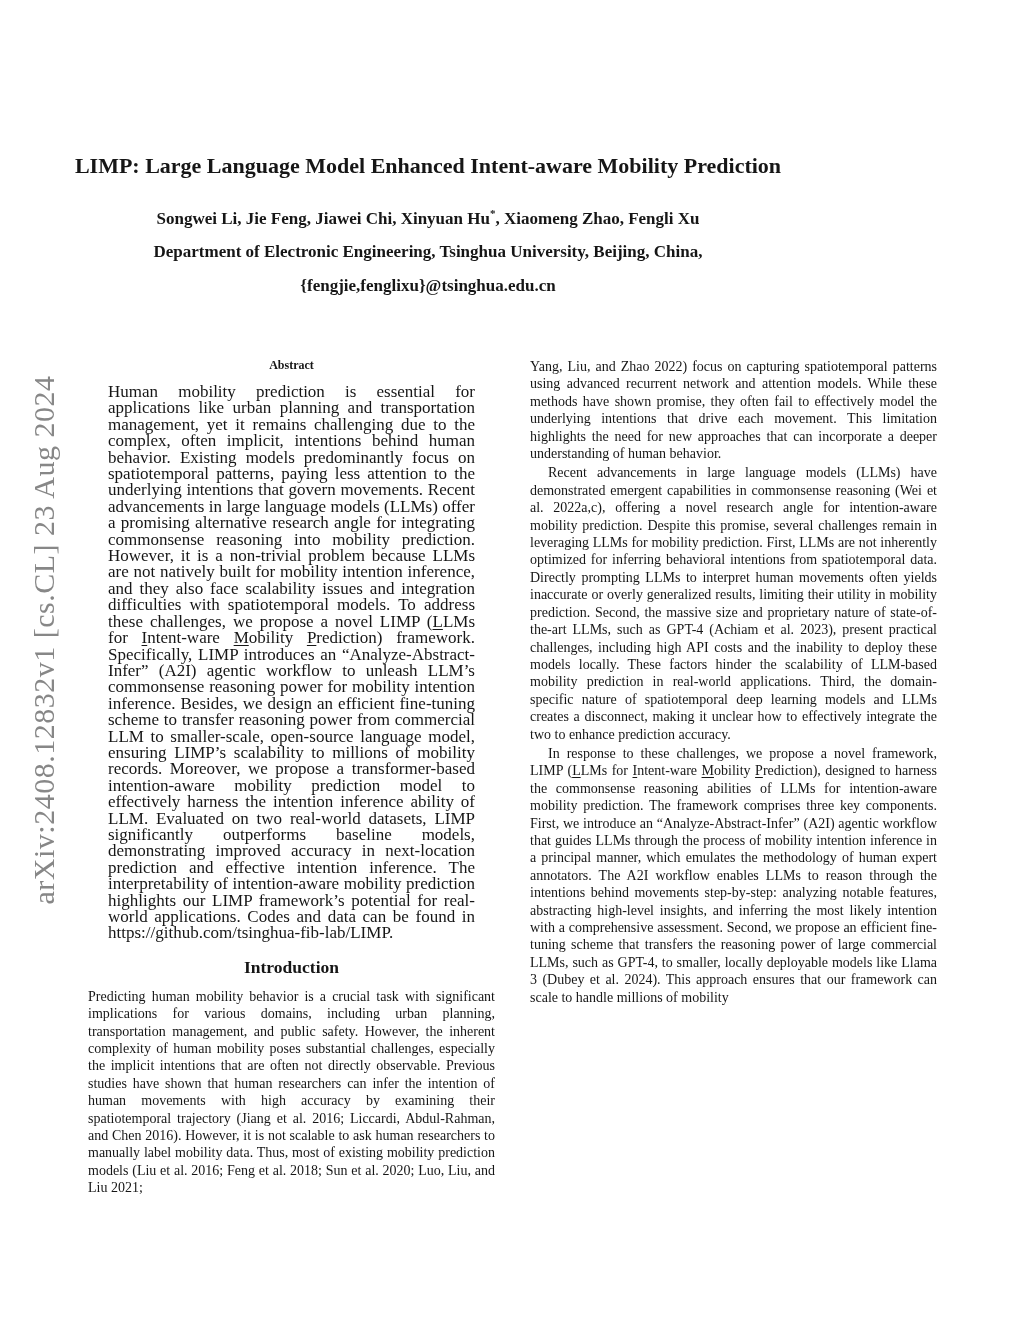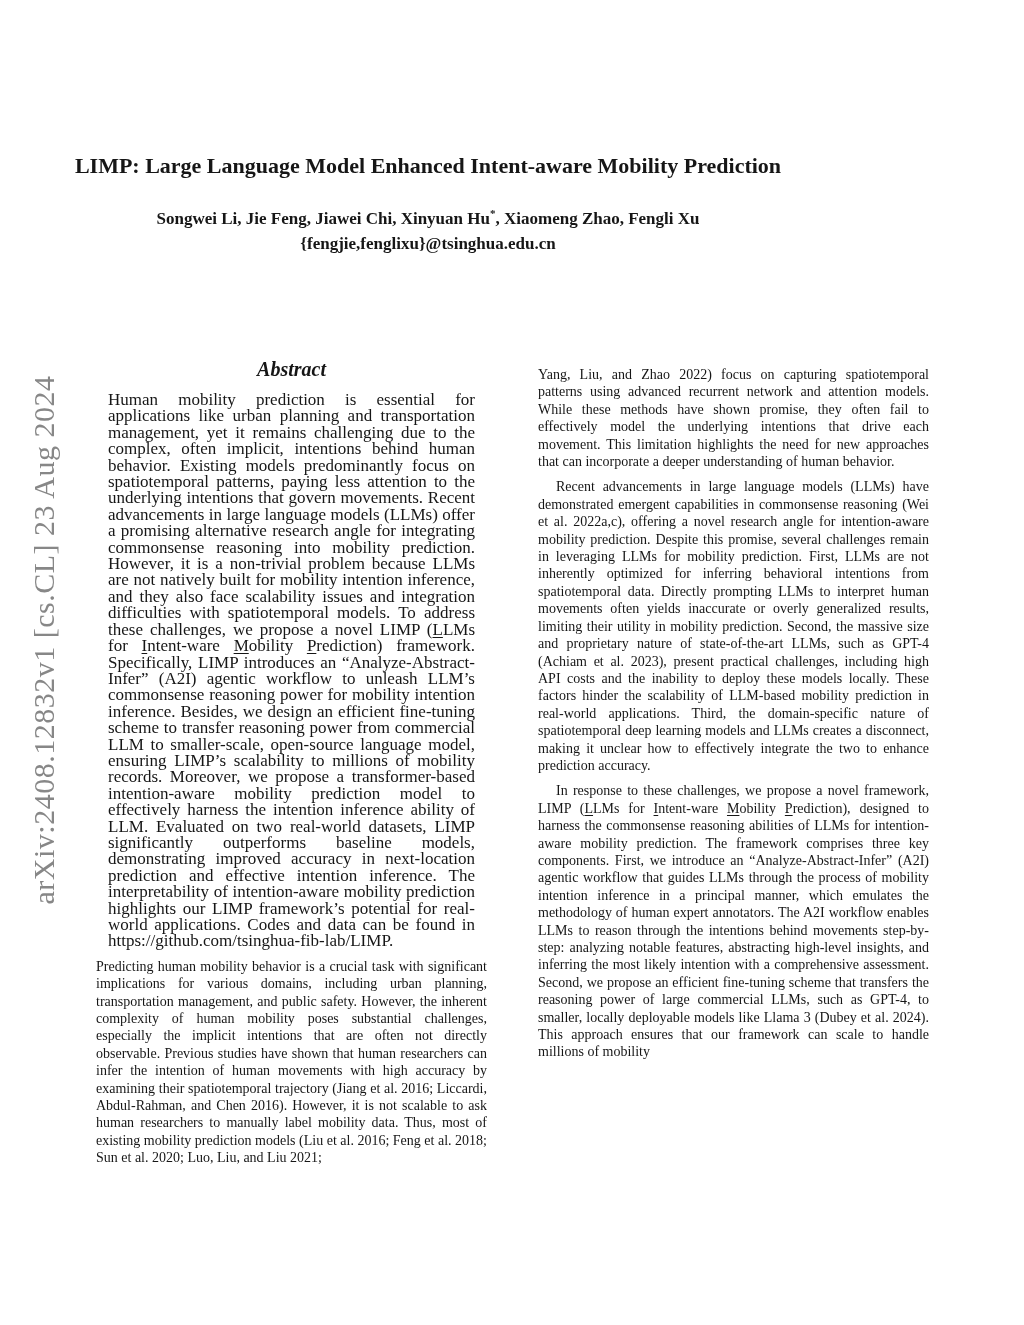--- a/index.html
+++ b/index.html
@@ -38,75 +38,77 @@
   }
   .paper-title {
     font-size: 22px;
     font-weight: bold;
     margin: 0 0 22px 0;
   }
   .header-line {
     font-size: 17px;
     font-weight: bold;
     line-height: 25.5px;
-    margin: 0;
+    margin: 8px;
   }
   sup { font-size: 65%; }
 
   
   .col {
     position: absolute;
     top: 358px;
     width: 407px;
   }
   .col-left  { left: 88px; }
   .col-right { left: 530px; }
 
   .section-heading {
     text-align: center;
     font-weight: bold;
     margin: 0;
   }
-  .abstract-heading { font-size: 20px; padding-bottom: 11px; font-style: italic; }
+  .abstract-heading { font-size: 12px; padding-bottom: 11px; }
   .intro-heading    { font-size: 17.5px; padding-top: 15px; padding-bottom: 10px; }
 
   .abstract-body {
     font-size: 17px;
     line-height: 16.4px;
     text-align: justify;
     padding: 0 20px;
     hyphens: auto;
     -webkit-hyphens: auto;
   }
   .body-text {
     font-size: 14px;
     line-height: 17.4px;
     text-align: justify;
-    margin: 8px;
+    margin: 0;
     hyphens: auto;
     -webkit-hyphens: auto;
   }
   .indent { text-indent: 18px; margin-top: 2px; font-family: Liberation Serif, serif; }
   u { text-decoration: underline; text-underline-offset: 2px; }
 </style>
 </head>
 <body>
 
 <div class="arxiv-banner">arXiv:2408.12832v1 [cs.CL] 23 Aug 2024</div>
 
 <div class="header">
   <h1 class="paper-title">LIMP: Large Language Model Enhanced Intent-aware Mobility Prediction</h1>
   <p class="header-line">Songwei Li, Jie Feng, Jiawei Chi, Xinyuan Hu<sup>*</sup>, Xiaomeng Zhao, Fengli Xu</p>
+  <p class="header-line">Department of Electronic Engineering, Tsinghua University, Beijing, China,</p>
   <p class="header-line">{fengjie,fenglixu}@tsinghua.edu.cn</p>
 </div>
 
 <div class="col col-left">
   <h2 class="section-heading abstract-heading">Abstract</h2>
   <div class="abstract-body">Human mobility prediction is essential for applications like urban planning and transportation management, yet it remains challenging due to the complex, often implicit, intentions behind human behavior. Existing models predominantly focus on spatiotemporal patterns, paying less attention to the underlying intentions that govern movements. Recent advancements in large language models (LLMs) offer a promising alternative research angle for integrating commonsense reasoning into mobility prediction. However, it is a non-trivial problem because LLMs are not natively built for mobility intention inference, and they also face scalability issues and integration difficulties with spatiotemporal models. To address these challenges, we propose a novel LIMP (<u>L</u>LMs for <u>I</u>ntent-ware <u>M</u>obility <u>P</u>rediction) framework. Specifically, LIMP introduces an “Analyze-Abstract-Infer” (A2I) agentic workflow to unleash LLM’s commonsense reasoning power for mobility intention inference. Besides, we design an efficient fine-tuning scheme to transfer reasoning power from commercial LLM to smaller-scale, open-source language model, ensuring LIMP’s scalability to millions of mobility records. Moreover, we propose a transformer-based intention-aware mobility prediction model to effectively harness the intention inference ability of LLM. Evaluated on two real-world datasets, LIMP significantly outperforms baseline models, demonstrating improved accuracy in next-location prediction and effective intention inference. The interpretability of intention-aware mobility prediction highlights our LIMP framework’s potential for real-world applications. Codes and data can be found in https://github.com/tsinghua-fib-lab/LIMP.</div>
 
+  <h2 class="section-heading intro-heading">Introduction</h2>
   <p class="body-text">Predicting human mobility behavior is a crucial task with significant implications for various domains, including urban planning, transportation management, and public safety. However, the inherent complexity of human mobility poses substantial challenges, especially the implicit intentions that are often not directly observable. Previous studies have shown that human researchers can infer the intention of human movements with high accuracy by examining their spatiotemporal trajectory (Jiang et al. 2016; Liccardi, Abdul-Rahman, and Chen 2016). However, it is not scalable to ask human researchers to manually label mobility data. Thus, most of existing mobility prediction models (Liu et al. 2016; Feng et al. 2018; Sun et al. 2020; Luo, Liu, and Liu 2021;</p>
 </div>
 
 <div class="col col-right">
   <p class="body-text">Yang, Liu, and Zhao 2022) focus on capturing spatiotemporal patterns using advanced recurrent network and attention models. While these methods have shown promise, they often fail to effectively model the underlying intentions that drive each movement. This limitation highlights the need for new approaches that can incorporate a deeper understanding of human behavior.</p>
   <p class="body-text indent">Recent advancements in large language models (LLMs) have demonstrated emergent capabilities in commonsense reasoning (Wei et al. 2022a,c), offering a novel research angle for intention-aware mobility prediction. Despite this promise, several challenges remain in leveraging LLMs for mobility prediction. First, LLMs are not inherently optimized for inferring behavioral intentions from spatiotemporal data. Directly prompting LLMs to interpret human movements often yields inaccurate or overly generalized results, limiting their utility in mobility prediction. Second, the massive size and proprietary nature of state-of-the-art LLMs, such as GPT-4 (Achiam et al. 2023), present practical challenges, including high API costs and the inability to deploy these models locally. These factors hinder the scalability of LLM-based mobility prediction in real-world applications. Third, the domain-specific nature of spatiotemporal deep learning models and LLMs creates a disconnect, making it unclear how to effectively integrate the two to enhance prediction accuracy.</p>
   <p class="body-text indent">In response to these challenges, we propose a novel framework, LIMP (<u>L</u>LMs for <u>I</u>ntent-ware <u>M</u>obility <u>P</u>rediction), designed to harness the commonsense reasoning abilities of LLMs for intention-aware mobility prediction. The framework comprises three key components. First, we introduce an “Analyze-Abstract-Infer” (A2I) agentic workflow that guides LLMs through the process of mobility intention inference in a principal manner, which emulates the methodology of human expert annotators. The A2I workflow enables LLMs to reason through the intentions behind movements step-by-step: analyzing notable features, abstracting high-level insights, and inferring the most likely intention with a comprehensive assessment. Second, we propose an efficient fine-tuning scheme that transfers the reasoning power of large commercial LLMs, such as GPT-4, to smaller, locally deployable models like Llama 3 (Dubey et al. 2024). This approach ensures that our framework can scale to handle millions of mobility</p>
 </div>
 
 </body></html>

